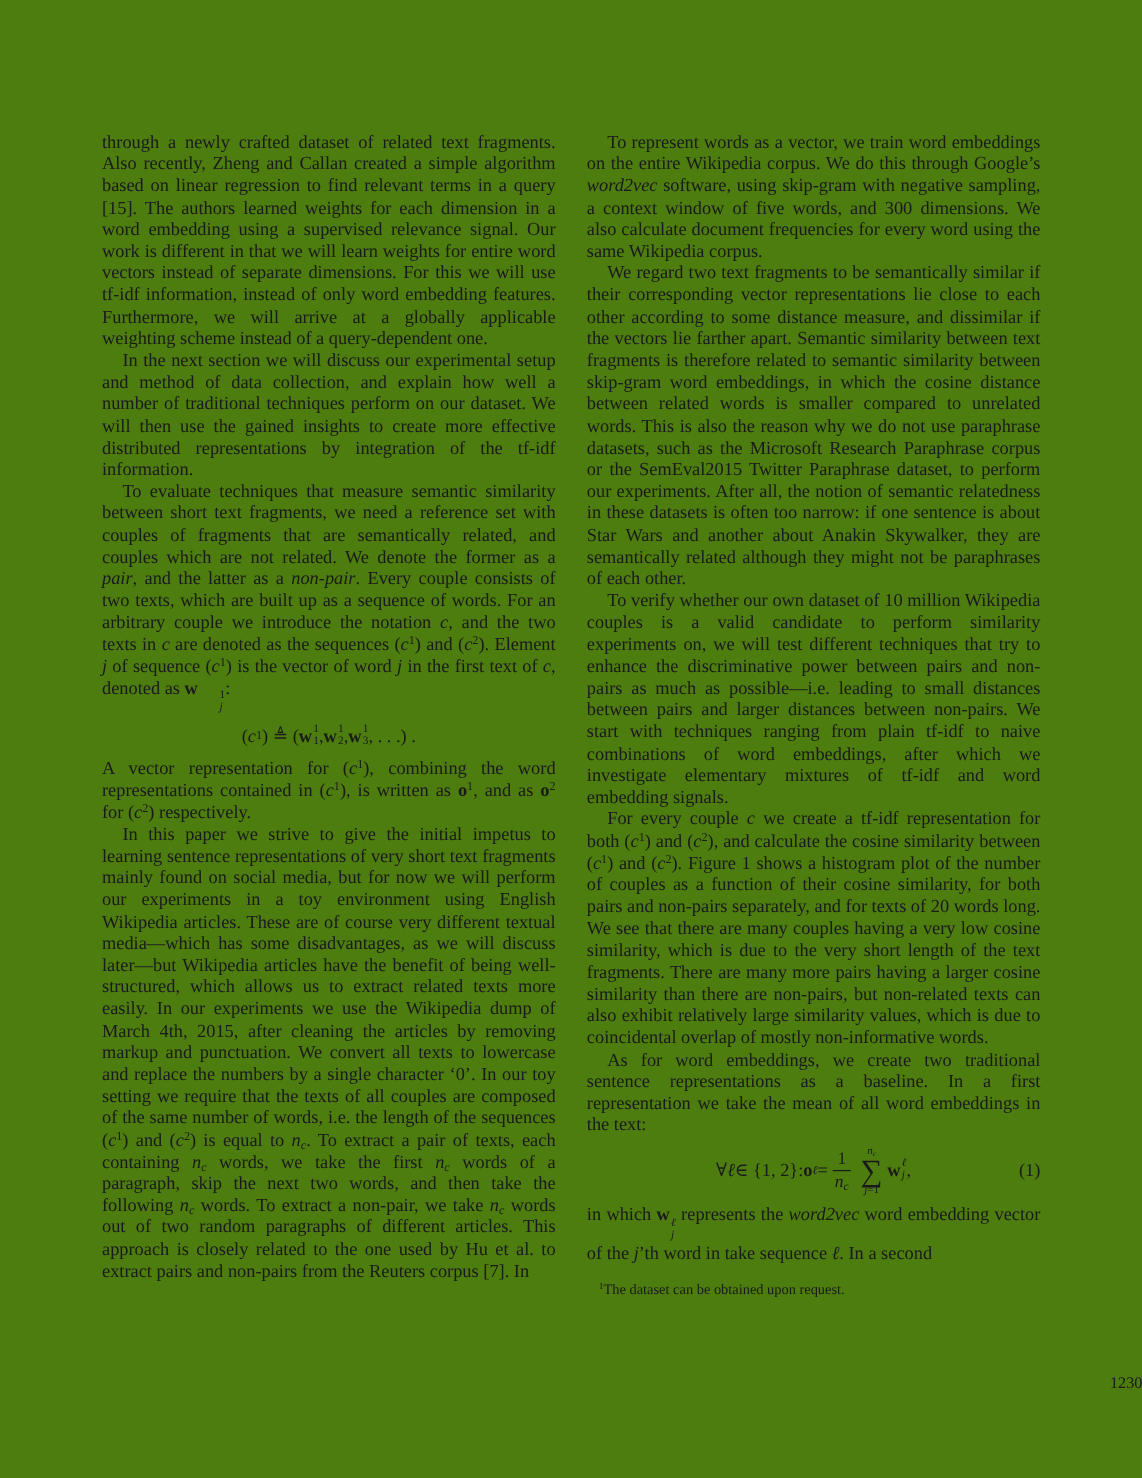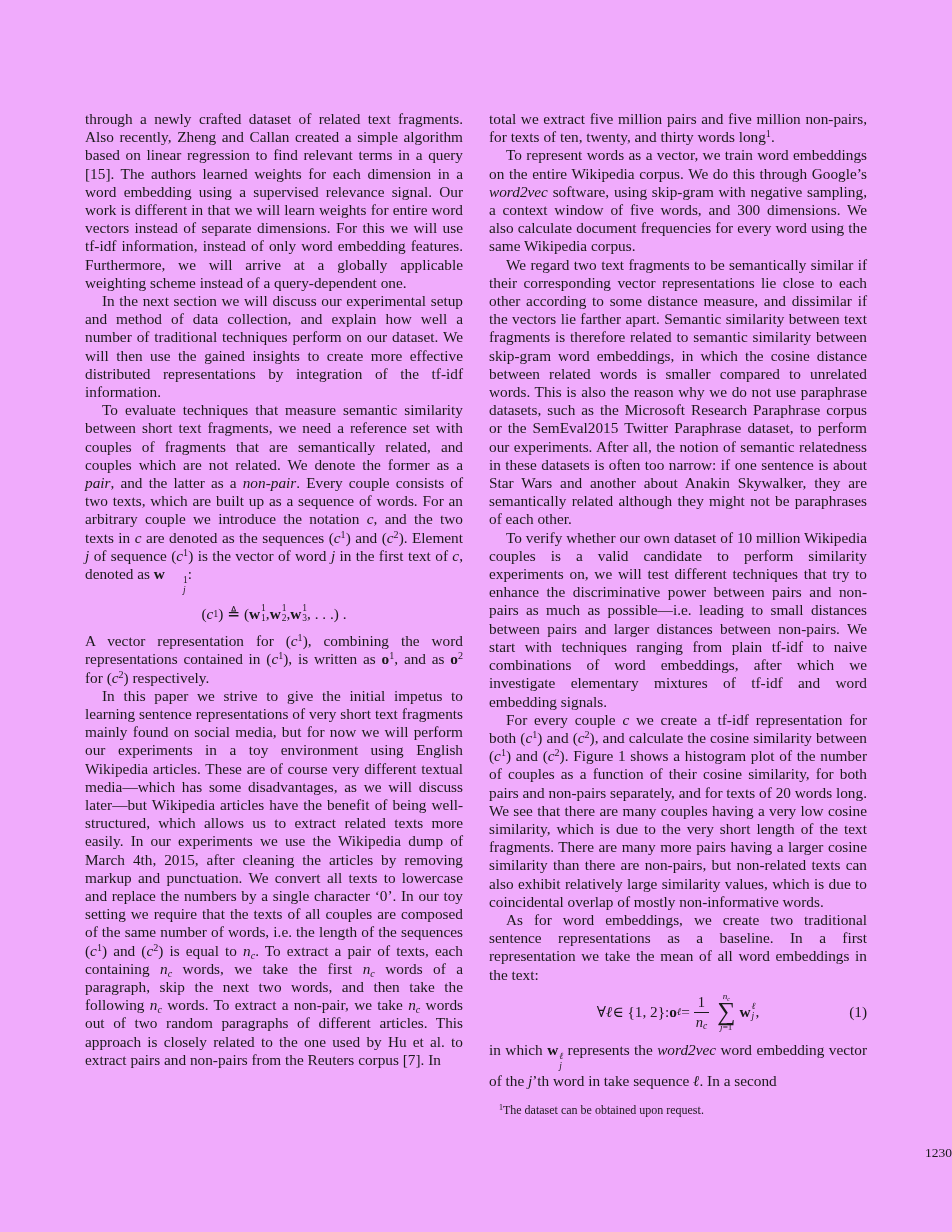--- a/index.html
+++ b/index.html
@@ -1,19 +1,19 @@
 <!DOCTYPE html>
 <html><head>
 <meta charset="utf-8">
 <style>
   html, body { margin: 0; padding: 0; background: #ffffff; }
   .page {
     position: relative;
     width: 952px; height: 1232px;
-    background: #f0abfc;
+    background: #4d7c0f;
     color: #1a1a1a;
     font-family: "Liberation Serif", "DejaVu Serif", serif;
     overflow: hidden;
   }
   .column {
     position: absolute;
     top: 110px;
     width: 378px;
     font-size: 15.3px;
     line-height: 18.2px;
@@ -134,21 +134,20 @@
             <span class="ss-sup"><span>1</span></span>
             <span class="ss-sub"><span>3</span></span>
           </span>
           <span>, . . .) .</span>
         </span>
       </div>
       <p class="para noindent"><span>A vector representation for (</span><span class="i">c</span><span class="sup">1</span><span>), combining the word representations contained in (</span><span class="i">c</span><span class="sup">1</span><span>), is written as </span><span class="b">o</span><span class="sup">1</span><span>, and as </span><span class="b">o</span><span class="sup">2</span><span> for (</span><span class="i">c</span><span class="sup">2</span><span>) respectively.</span></p>
       <p class="para"><span>In this paper we strive to give the initial impetus to learning sentence representations of very short text fragments mainly found on social media, but for now we will perform our experiments in a toy environment using English Wikipedia articles. These are of course very different textual media—which has some disadvantages, as we will discuss later—but Wikipedia articles have the benefit of being well-structured, which allows us to extract related texts more easily. In our experiments we use the Wikipedia dump of March 4th, 2015, after cleaning the articles by removing markup and punctuation. We convert all texts to lowercase and replace the numbers by a single character ‘0’. In our toy setting we require that the texts of all couples are composed of the same number of words, i.e. the length of the sequences (</span><span class="i">c</span><span class="sup">1</span><span>) and (</span><span class="i">c</span><span class="sup">2</span><span>) is equal to </span><span class="i">n</span><span class="sub i">c</span><span>. To extract a pair of texts, each containing </span><span class="i">n</span><span class="sub i">c</span><span> words, we take the first </span><span class="i">n</span><span class="sub i">c</span><span> words of a paragraph, skip the next two words, and then take the following </span><span class="i">n</span><span class="sub i">c</span><span> words. To extract a non-pair, we take </span><span class="i">n</span><span class="sub i">c</span><span> words out of two random paragraphs of different articles. This approach is closely related to the one used by Hu et al. to extract pairs and non-pairs from the Reuters corpus [7]. In</span></p>
     </div>
   <div class="column column-right">
-      <p class="para noindent"><span>total we extract five million pairs and five million non-pairs, for texts of ten, twenty, and thirty words long</span><span class="sup">1</span><span>.</span></p>
       <p class="para"><span>To represent words as a vector, we train word embeddings on the entire Wikipedia corpus. We do this through Google’s </span><span class="i">word2vec</span><span> software, using skip-gram with negative sampling, a context window of five words, and 300 dimensions. We also calculate document frequencies for every word using the same Wikipedia corpus.</span></p>
       <p class="para"><span>We regard two text fragments to be semantically similar if their corresponding vector representations lie close to each other according to some distance measure, and dissimilar if the vectors lie farther apart. Semantic similarity between text fragments is therefore related to semantic similarity between skip-gram word embeddings, in which the cosine distance between related words is smaller compared to unrelated words. This is also the reason why we do not use paraphrase datasets, such as the Microsoft Research Paraphrase corpus or the SemEval2015 Twitter Paraphrase dataset, to perform our experiments. After all, the notion of semantic relatedness in these datasets is often too narrow: if one sentence is about Star Wars and another about Anakin Skywalker, they are semantically related although they might not be paraphrases of each other.</span></p>
       <p class="para"><span>To verify whether our own dataset of 10 million Wikipedia couples is a valid candidate to perform similarity experiments on, we will test different techniques that try to enhance the discriminative power between pairs and non-pairs as much as possible—i.e. leading to small distances between pairs and larger distances between non-pairs. We start with techniques ranging from plain tf-idf to naive combinations of word embeddings, after which we investigate elementary mixtures of tf-idf and word embedding signals.</span></p>
       <p class="para"><span>For every couple </span><span class="i">c</span><span> we create a tf-idf representation for both (</span><span class="i">c</span><span class="sup">1</span><span>) and (</span><span class="i">c</span><span class="sup">2</span><span>), and calculate the cosine similarity between (</span><span class="i">c</span><span class="sup">1</span><span>) and (</span><span class="i">c</span><span class="sup">2</span><span>). Figure 1 shows a histogram plot of the number of couples as a function of their cosine similarity, for both pairs and non-pairs separately, and for texts of 20 words long. We see that there are many couples having a very low cosine similarity, which is due to the very short length of the text fragments. There are many more pairs having a larger cosine similarity than there are non-pairs, but non-related texts can also exhibit relatively large similarity values, which is due to coincidental overlap of mostly non-informative words.</span></p>
       <p class="para"><span>As for word embeddings, we create two traditional sentence representations as a baseline. In a first representation we take the mean of all word embeddings in the text:</span></p>
       <div class="equation">
         <span class="eq-body">
           <span>∀</span>
           <span class="i">ℓ</span>
           <span> ∈ {1, 2}: </span>

